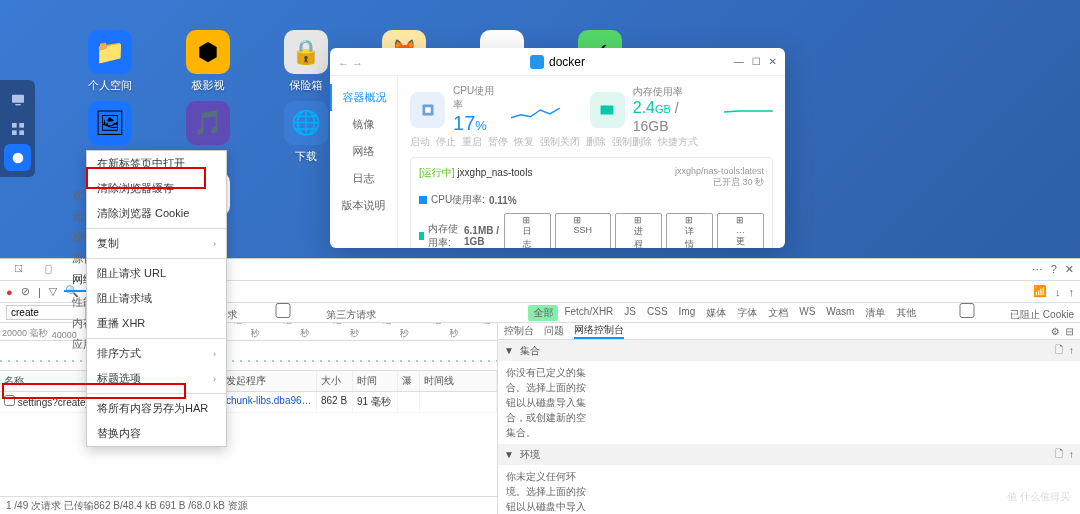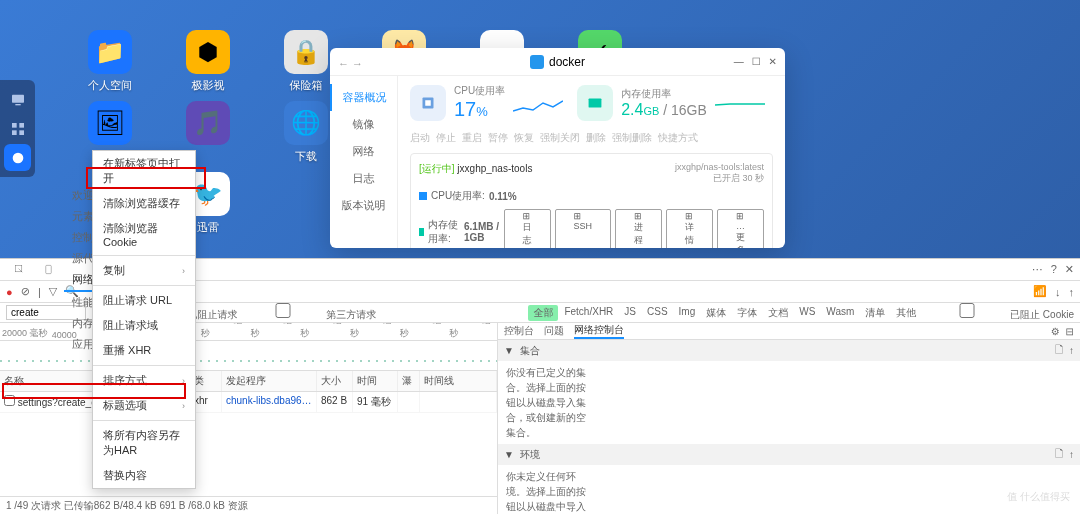--- a/index.html
+++ b/index.html
@@ -21,21 +21,21 @@
 .docker-title{height:28px;display:flex;align-items:center;justify-content:center;position:relative;border-bottom:1px solid #eee;font-size:12px}
 .docker-title .nav-arrows{position:absolute;left:8px;font-size:11px;color:#999}
 .docker-title .win-btns{position:absolute;right:8px;display:flex;gap:8px;font-size:10px;color:#666}
 .docker-title .win-btns span{cursor:pointer}
 .docker-logo{width:14px;height:14px;background:#2496ed;border-radius:3px;margin-right:5px}
 .docker-body{display:flex;height:calc(100% - 28px)}
 .docker-sidebar{width:68px;border-right:1px solid #eee;padding-top:8px}
 .ds-item{font-size:11px;color:#666;padding:6px 0;text-align:center;cursor:pointer}
 .ds-item.active{color:#1890ff;border-left:2px solid #1890ff}
 .docker-main{flex:1;padding:8px 12px;overflow:hidden}
-.stats{display:flex;gap:14px;margin-bottom:10px}
+.stats{display:flex;gap:30px;}
 .stat{display:flex;align-items:center;gap:8px}
 .stat-icon{width:36px;height:36px;border-radius:8px;display:flex;align-items:center;justify-content:center}
 .stat-label{font-size:10px;color:#888}
 .cpu-val{font-size:20px;color:#1890ff;font-weight:500}
 .mem-val{font-size:16px;color:#00c9a7;font-weight:500}
 .mem-total{font-size:14px;color:#888}
 .spark{width:50px;height:20px}
 .action-row{display:flex;gap:6px;font-size:10px;color:#bbb;margin-bottom:8px}
 .action-row span{cursor:pointer}
 .container-card{border:1px solid #e8e8e8;border-radius:4px;padding:8px;font-size:10px}
@@ -78,21 +78,21 @@
 .col-ext{width:22px}
 .col-tl{flex:1}
 .dt-status{height:18px;border-top:1px solid #ddd;font-size:10px;color:#666;padding:2px 6px}
 .dt-right-panel{flex:1;display:flex;flex-direction:column}
 .dt-right-tabs{height:20px;border-bottom:1px solid #ddd;display:flex;align-items:center;font-size:10px;padding:0 6px;gap:10px;color:#666;position:relative}
 .dt-right-tabs .ricons{position:absolute;right:6px;display:flex;gap:6px}
 .dt-section-head{background:#f2f2f2;padding:2px 6px;font-size:10px;display:flex;align-items:center;gap:6px;color:#555}
 .dt-section-body{padding:4px 8px;font-size:10px;color:#666;line-height:1.5}
 
 
-.ctx-menu{position:absolute;top:150px;left:92px;width:104px;background:#fff;border:1px solid #ccc;box-shadow:0 4px 12px rgba(0,0,0,0.2);font-size:11px;z-index:100}
+.ctx-menu{position:absolute;top:150px;left:86px;width:141px;background:#fff;border:1px solid #ccc;box-shadow:0 4px 12px rgba(0,0,0,0.2);font-size:11px;z-index:100}
 .ctx-item{padding:5px 10px;color:#333;cursor:pointer;display:flex;justify-content:space-between;align-items:center}
 .ctx-sep{height:1px;background:#ddd;margin:2px 0}
 .ctx-arrow{font-size:9px;color:#888}
 
 
 .hl-red{border:2px solid #d00;position:absolute;pointer-events:none;z-index:200}
 .hl1{top:167px;left:86px;width:120px;height:22px}
 .hl2{top:383px;left:2px;width:184px;height:16px}
 
 .watermark{position:absolute;right:10px;bottom:10px;opacity:0.15;font-size:10px;color:#000}

